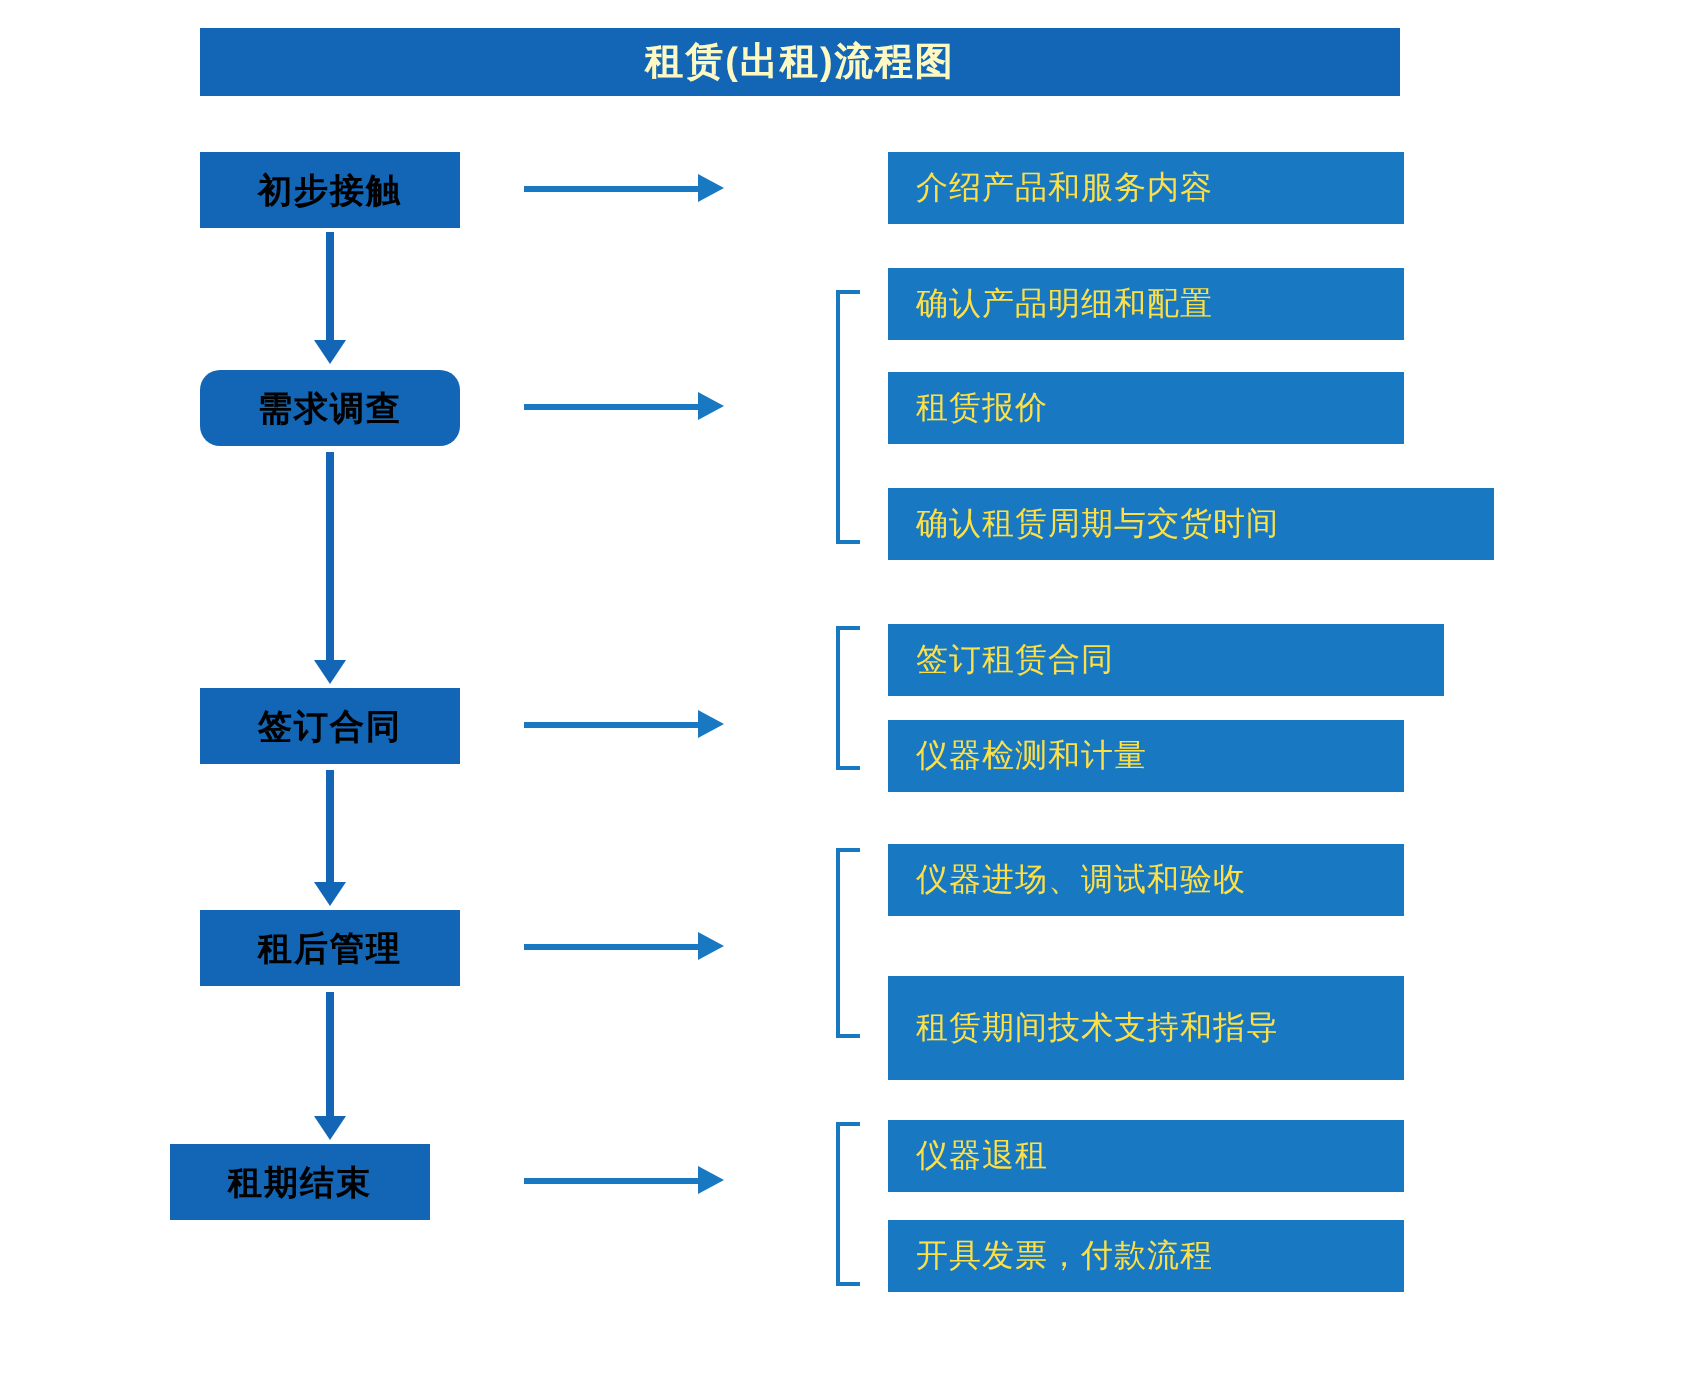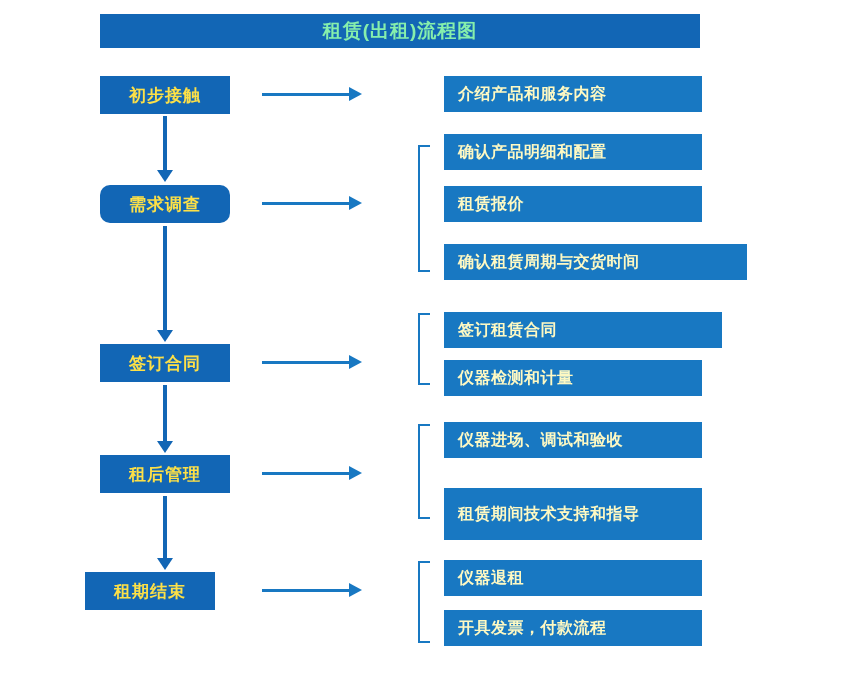--- a/index.html
+++ b/index.html
@@ -17,45 +17,45 @@
     background: #ffffff;
     overflow: hidden;
   }
   .title-bar {
     position: absolute;
     left: 100px;
     top: 14px;
     width: 600px;
     height: 34px;
     background: #1266b5;
-    color: #86efac;
+    color: #fef9c3;
     font-size: 19px;
     font-weight: bold;
     display: flex;
     align-items: center;
     justify-content: center;
     letter-spacing: 1px;
   }
   .stage-box {
     position: absolute;
     background: #1266b5;
-    color: #fde047;
+    color: #000000;
     font-size: 17px;
     font-weight: bold;
     display: flex;
     align-items: center;
     justify-content: center;
     letter-spacing: 1px;
   }
   .detail-box {
     position: absolute;
     background: #1878c2;
-    color: #fef9c3;
+    color: #fde047;
     font-size: 16px;
-    font-weight: bold;
+    font-weight: normal;
     display: flex;
     align-items: center;
     padding-left: 14px;
     box-sizing: border-box;
     letter-spacing: 0.5px;
     text-align: right;
   }
   .v-arrow {
     position: absolute;
     width: 4px;

